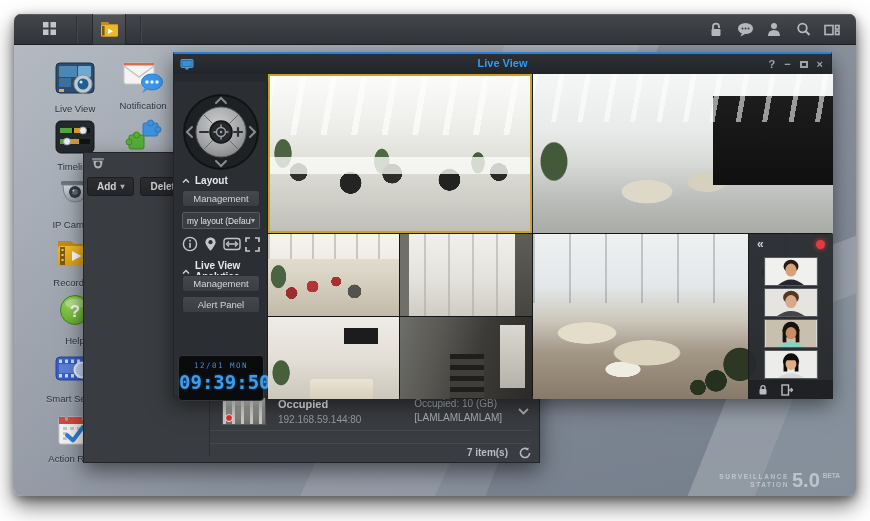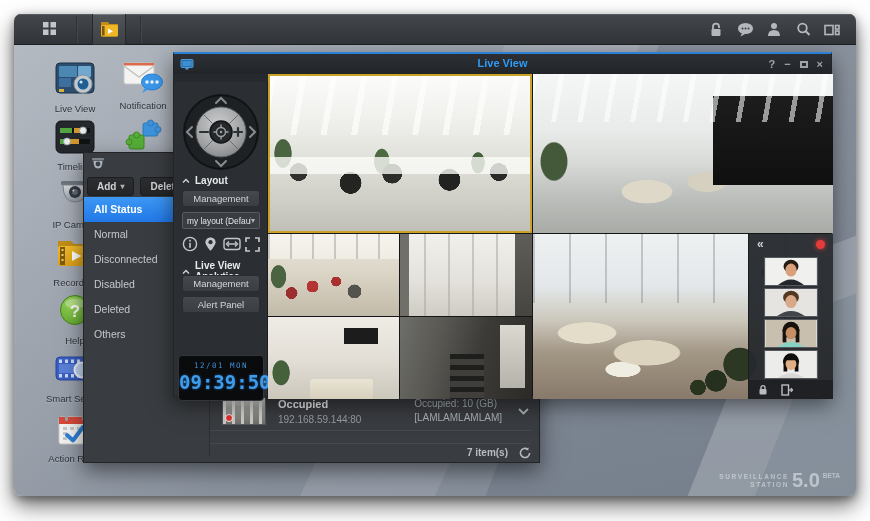--- a/index.html
+++ b/index.html
@@ -469,28 +469,20 @@
       <button class="ipbtn">
         <span>Add</span>
         <span class="caret">▾</span>
       </button>
       <button class="ipbtn">
         <span>Delete</span>
       </button>
       <button class="ipbtn">
         <span>Edit</span>
       </button>
-    </div>
-    <div class="ip-sidebar">
-      <div class="st sel">All Status</div>
-      <div class="st">Normal</div>
-      <div class="st">Disconnected</div>
-      <div class="st">Disabled</div>
-      <div class="st">Deleted</div>
-      <div class="st">Others</div>
     </div>
     <div class="ip-vdiv"></div>
     <div class="ip-hr hr-top"></div>
     <div class="ip-row">
       <div class="thumb">
         <span class="rec-dot"></span>
       </div>
       <div class="rtexts">
         <div class="rname">Occupied</div>
         <div class="raddr">192.168.59.144:80</div>

